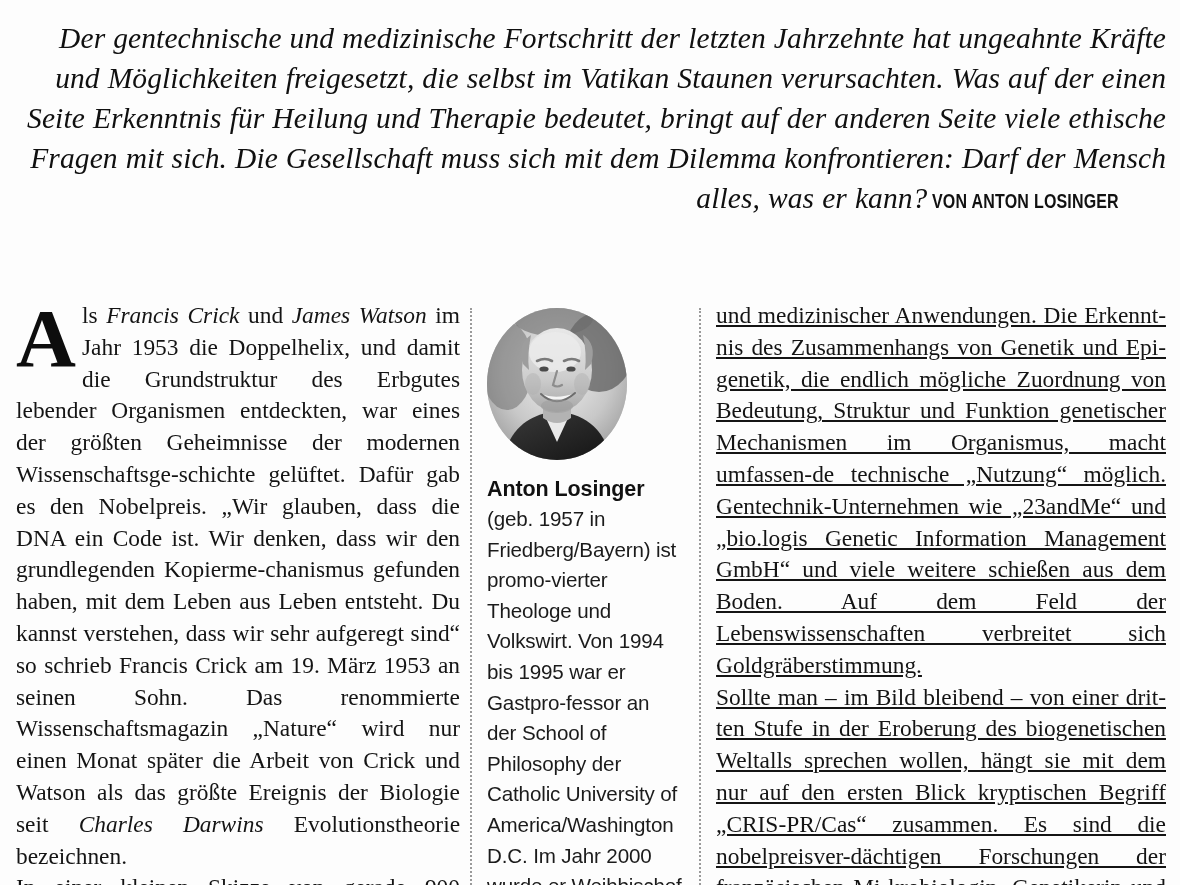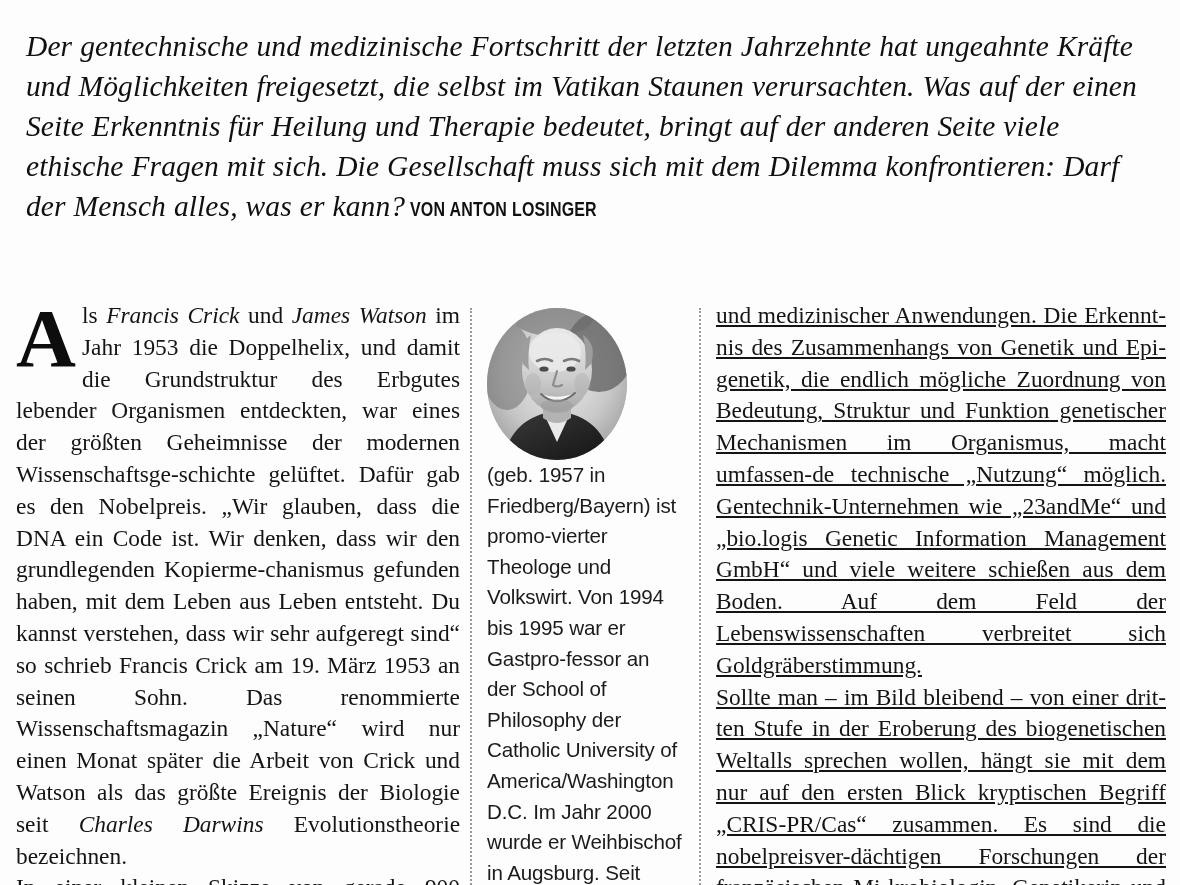--- a/index.html
+++ b/index.html
@@ -23,22 +23,22 @@
     top: 18px;
     width: 1148px;
   }
   .lead-text {
     font-family: "Liberation Serif", serif;
     font-style: italic;
     font-size: 29.5px;
     line-height: 40px;
     letter-spacing: 0.1px;
     color: #101010;
-    text-align: left;
-    margin: 8px;
+    text-align: right;
+    margin: 0;
     word-spacing: 0.5px;
   }
   .byline {
     font-family: "Liberation Sans", sans-serif;
     font-style: normal;
     font-weight: bold;
     font-size: 20px;
     letter-spacing: 0.2px;
     color: #111;
     transform: scaleX(0.80);
@@ -210,20 +210,21 @@
           <path d="M54 86 Q70 100 88 85 Q70 92 54 86 Z" fill="#f4f4f4"></path>
           <path d="M54 86 Q70 101 88 85" stroke="#6d6d6d" stroke-width="2" fill="none" stroke-linecap="round"></path>
 
           <ellipse cx="46" cy="76" rx="8" ry="11" fill="#b0b0b0" opacity="0.45"></ellipse>
           <ellipse cx="95" cy="76" rx="8" ry="11" fill="#b0b0b0" opacity="0.45"></ellipse>
 
           <ellipse cx="70" cy="98" rx="16" ry="7" fill="#9c9c9c" opacity="0.5"></ellipse>
         </svg>
       </div>
     </div>
+    <div class="author-name">Anton Losinger</div>
     <p class="author-bio">(geb. 1957 in Friedberg/Bayern) ist promo-vierter Theologe und Volkswirt. Von 1994 bis 1995 war er Gastpro-fessor an der School of Philosophy der Catholic University of America/Washington D.C. Im Jahr 2000 wurde er Weihbischof in Augsburg. Seit 2009 ist er Dompropst des Augsburger Domka-</p>
   </div>
 
   <div class="col col-right">
     <p class="body-p">und medizinischer Anwendungen. Die Erkennt-nis des Zusammenhangs von Genetik und Epi-genetik, die endlich mögliche Zuordnung von Bedeutung, Struktur und Funktion genetischer Mechanismen im Organismus, macht umfassen-de technische „Nutzung“ möglich. Gentechnik-Unternehmen wie „23andMe“ und „bio.logis Genetic Information Management GmbH“ und viele weitere schießen aus dem Boden. Auf dem Feld der Lebenswissenschaften verbreitet sich Goldgräberstimmung.</p>
     <p class="body-p gap">Sollte man – im Bild bleibend – von einer drit-ten Stufe in der Eroberung des biogenetischen Weltalls sprechen wollen, hängt sie mit dem nur auf den ersten Blick kryptischen Begriff „CRIS-PR/Cas“ zusammen. Es sind die nobelpreisver-dächtigen Forschungen der französischen Mi-krobiologin, Genetikerin und Biochemikerin  – seit Oktober 2015 am Berliner Max-Planck-Institut für In-fektionsbiologie in Berlin tätig – und der ame-</p>
   </div>
 
 </div>
 

